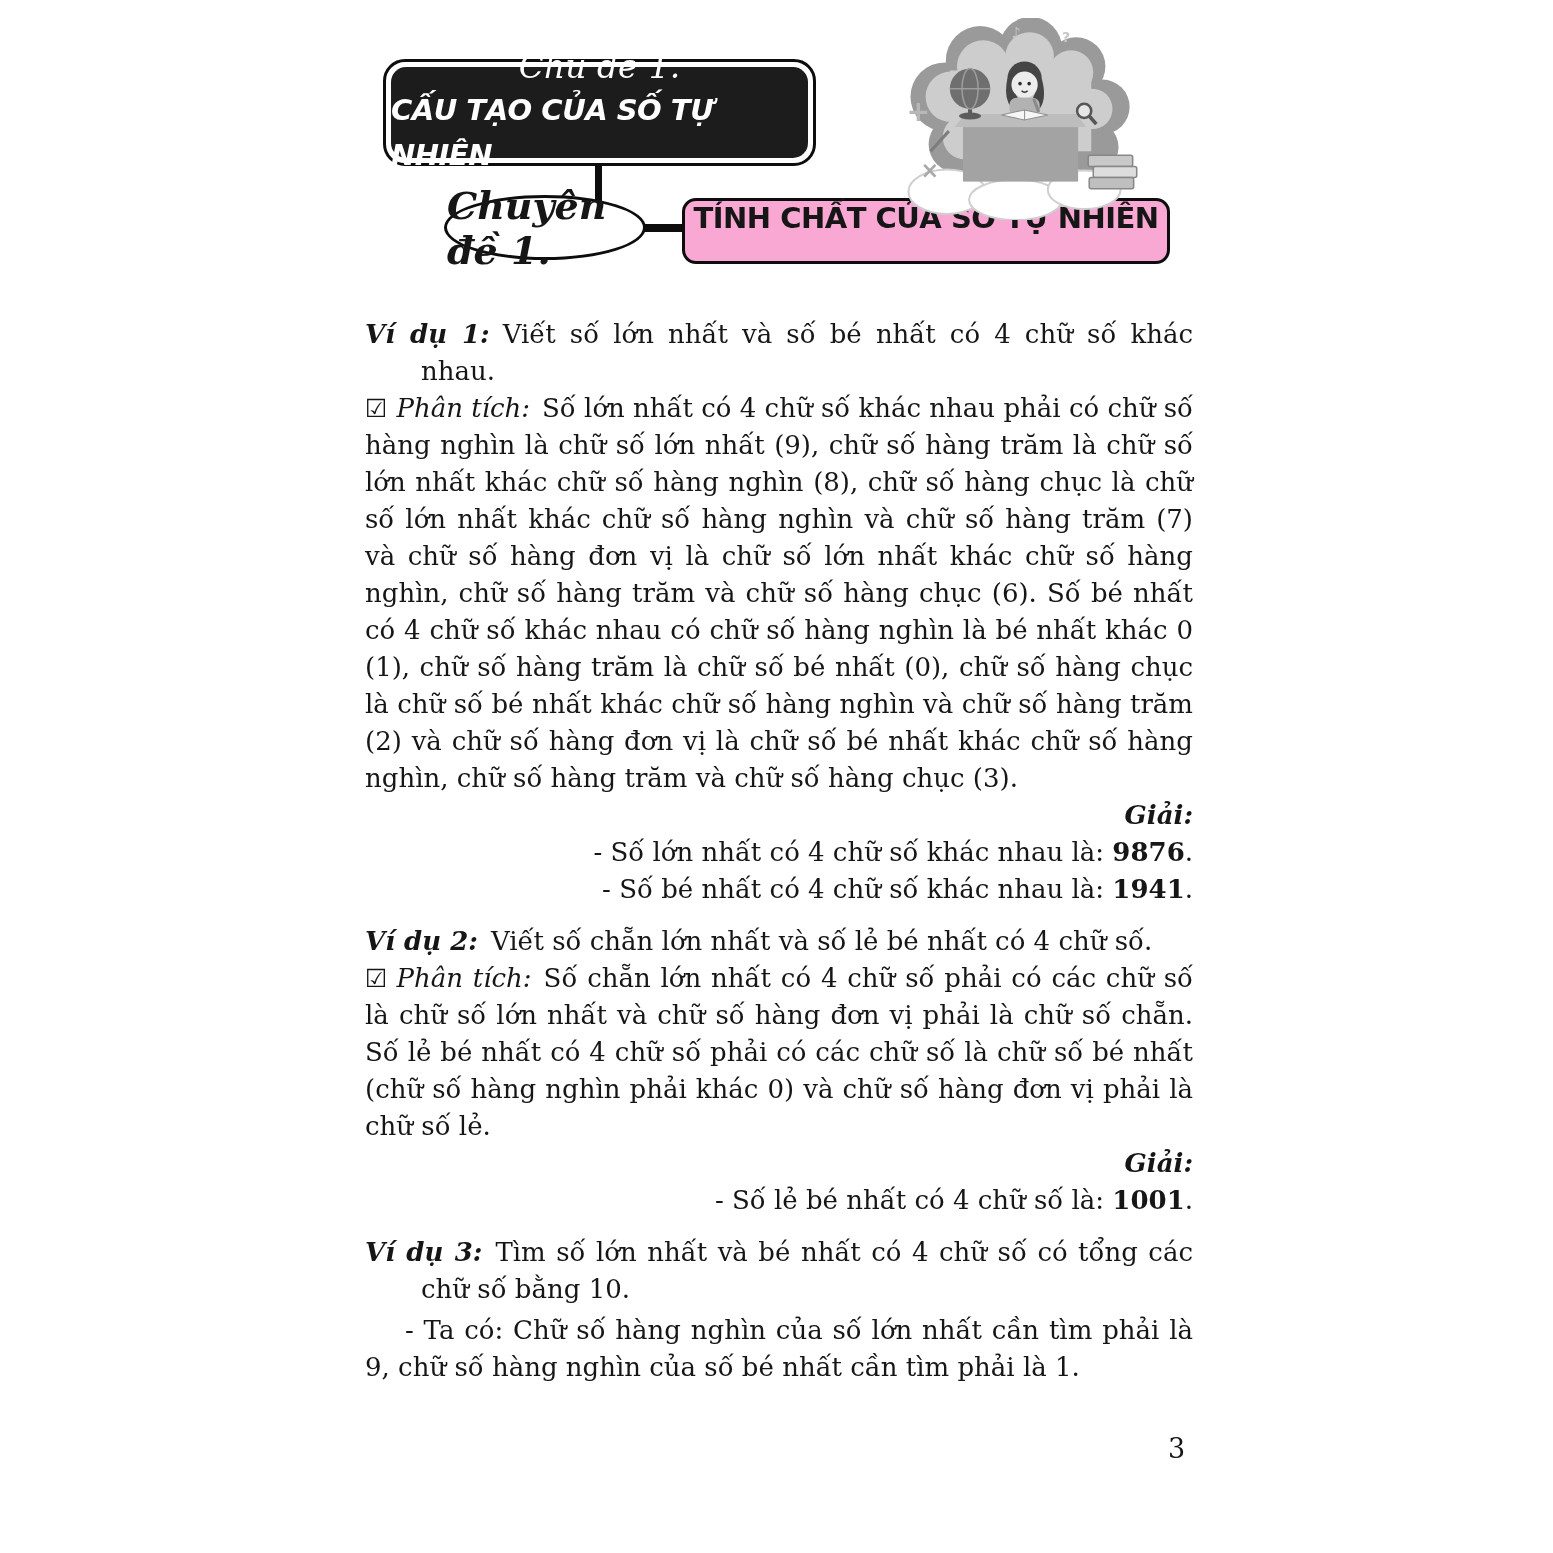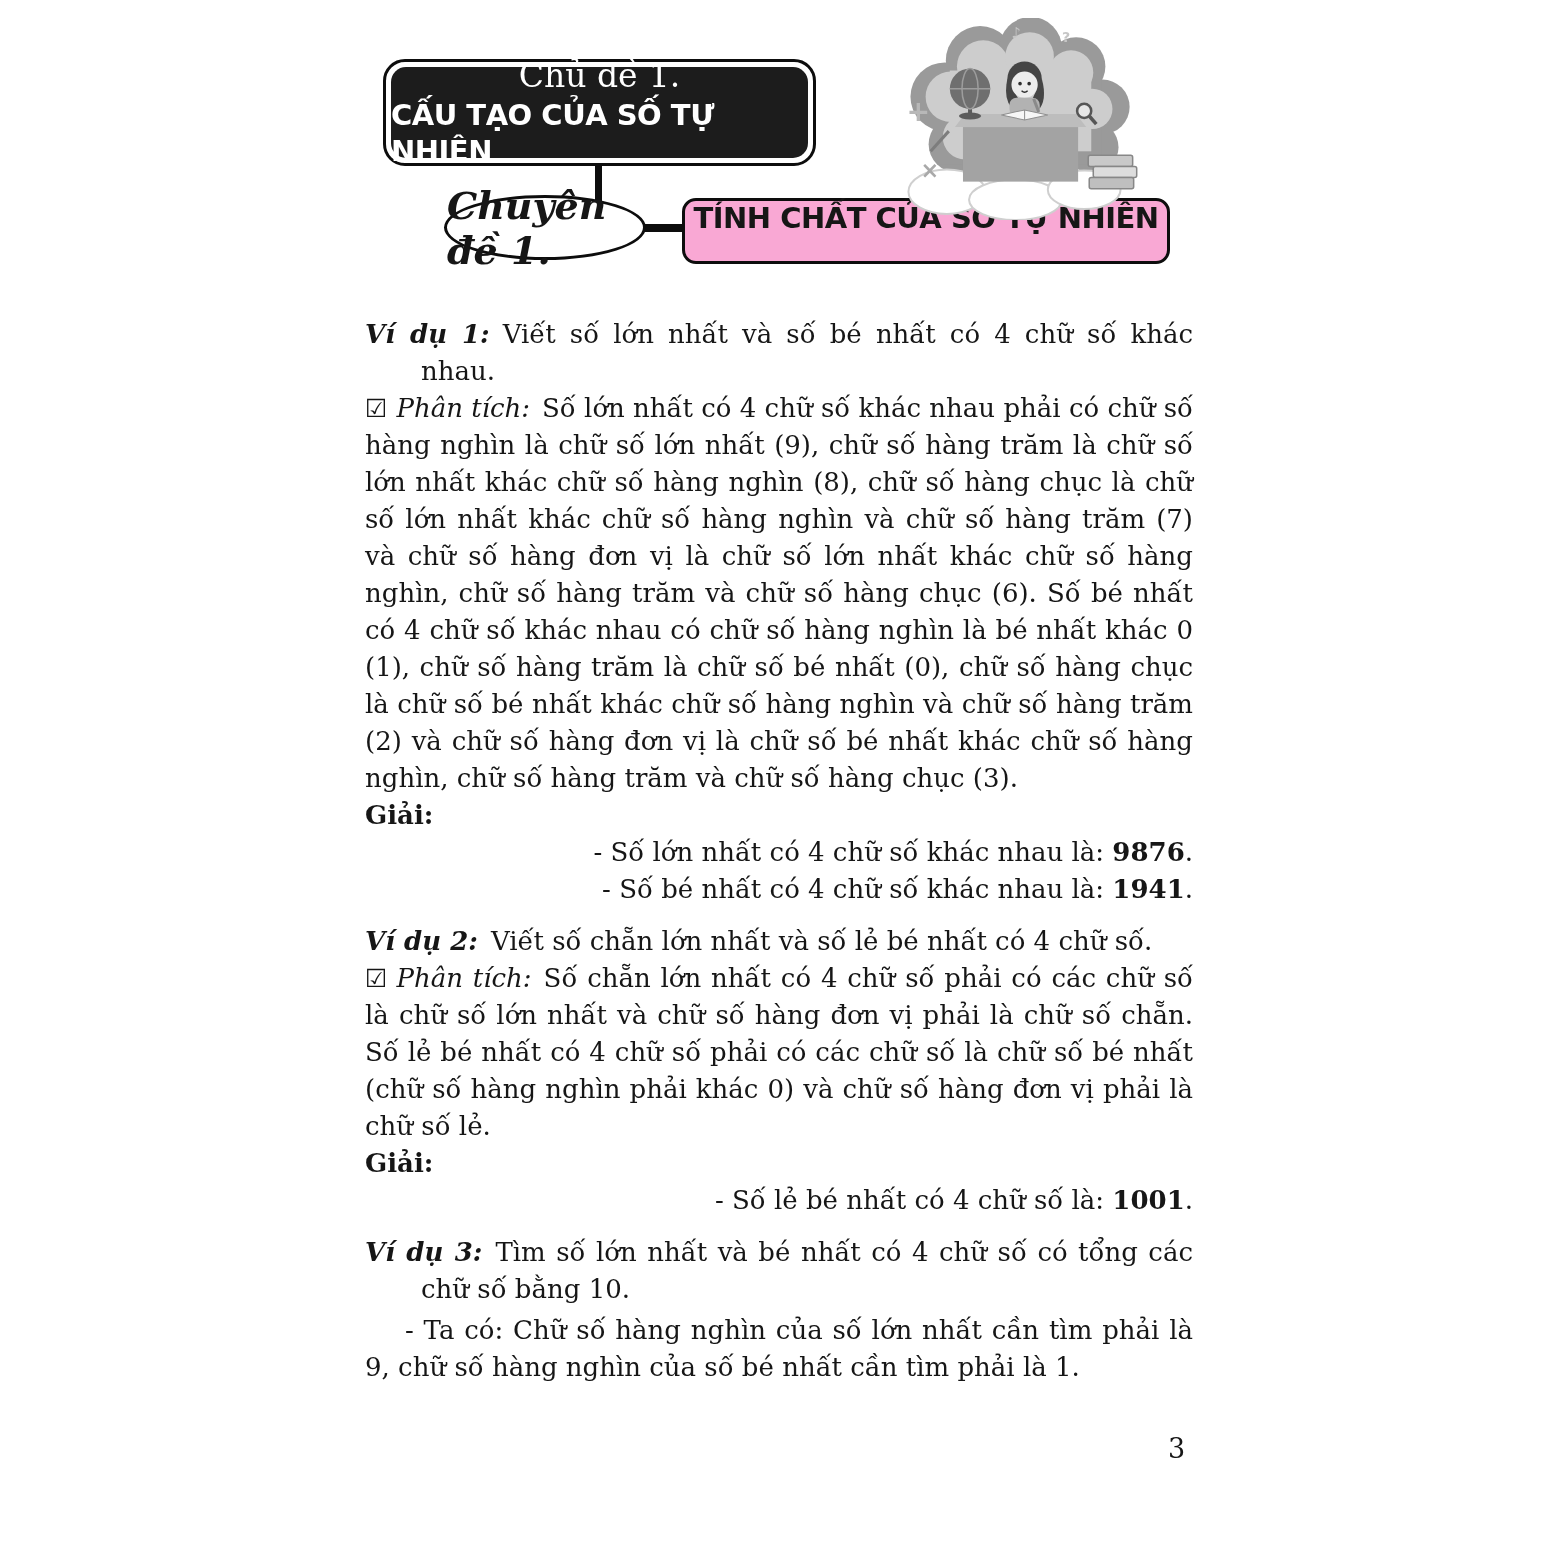--- a/index.html
+++ b/index.html
@@ -11,25 +11,26 @@
   
   .topic-box {
     position:absolute; left:383px; top:59px; width:433px; height:107px;
     border:3px solid #0d0d0d; border-radius:22px; background:#ffffff;
     padding:5px; box-sizing:border-box;
   }
   .topic-box-inner {
     width:100%; height:100%; background:#1c1c1c; border-radius:15px;
     display:flex; flex-direction:column; align-items:center; justify-content:center;
     color:#ffffff;
+    font-style:italic;
   }
   .topic-line1 { font-size:33px; line-height:40px; }
   .topic-line2 {
     font-family:"DejaVu Sans","Liberation Sans",sans-serif; font-weight:bold;
-    font-size:29px; letter-spacing:-0.5px; line-height:36px; margin-top:1px;
+    font-size:29px; letter-spacing:-0.5px; line-height:45px; margin-top:1px;
   }
   .v-connector { position:absolute; left:595px; top:166px; width:7px; height:46px; background:#0d0d0d; }
   .oval-label {
     position:absolute; left:444px; top:195px; width:202px; height:65px;
     border:3px solid #0d0d0d; border-radius:50%; background:#ffffff;
     display:flex; align-items:center; justify-content:center; box-sizing:border-box;
   }
   .oval-label span { font-size:38px; font-weight:bold; font-style:italic; }
   .h-connector { position:absolute; left:640px; top:224px; width:46px; height:8px; background:#0d0d0d; }
   .chapter-box {
@@ -49,21 +50,21 @@
     font-size:26px; line-height:37px; text-align:justify;margin-top:24px;
   }
   .body-text p { margin:0; }
   .vd { margin-top:15px !important; padding-left:56px; text-indent:-56px; }
   .vd-label { font-weight:bold; font-style:italic; margin-right:13px; }
   .chk {
     font-family:"DejaVu Sans","Liberation Sans",sans-serif;
     font-size:25px; margin-right:9px;
   }
   .pt-label { font-style:italic; margin-right:12px; }
-  .giai { text-align:left; font-weight:bold; }
+  .giai { text-align:right; font-weight:bold; font-style:italic; }
   .sol { padding-left:40px; text-align:right; }
   .b { font-weight:bold; }
   .note { text-indent:40px; margin-top:4px !important; }
   .page-number { position:absolute; left:1168px; top:1433px; font-size:27px; }
 </style>
 </head>
 <body>
 
 <div>
 

